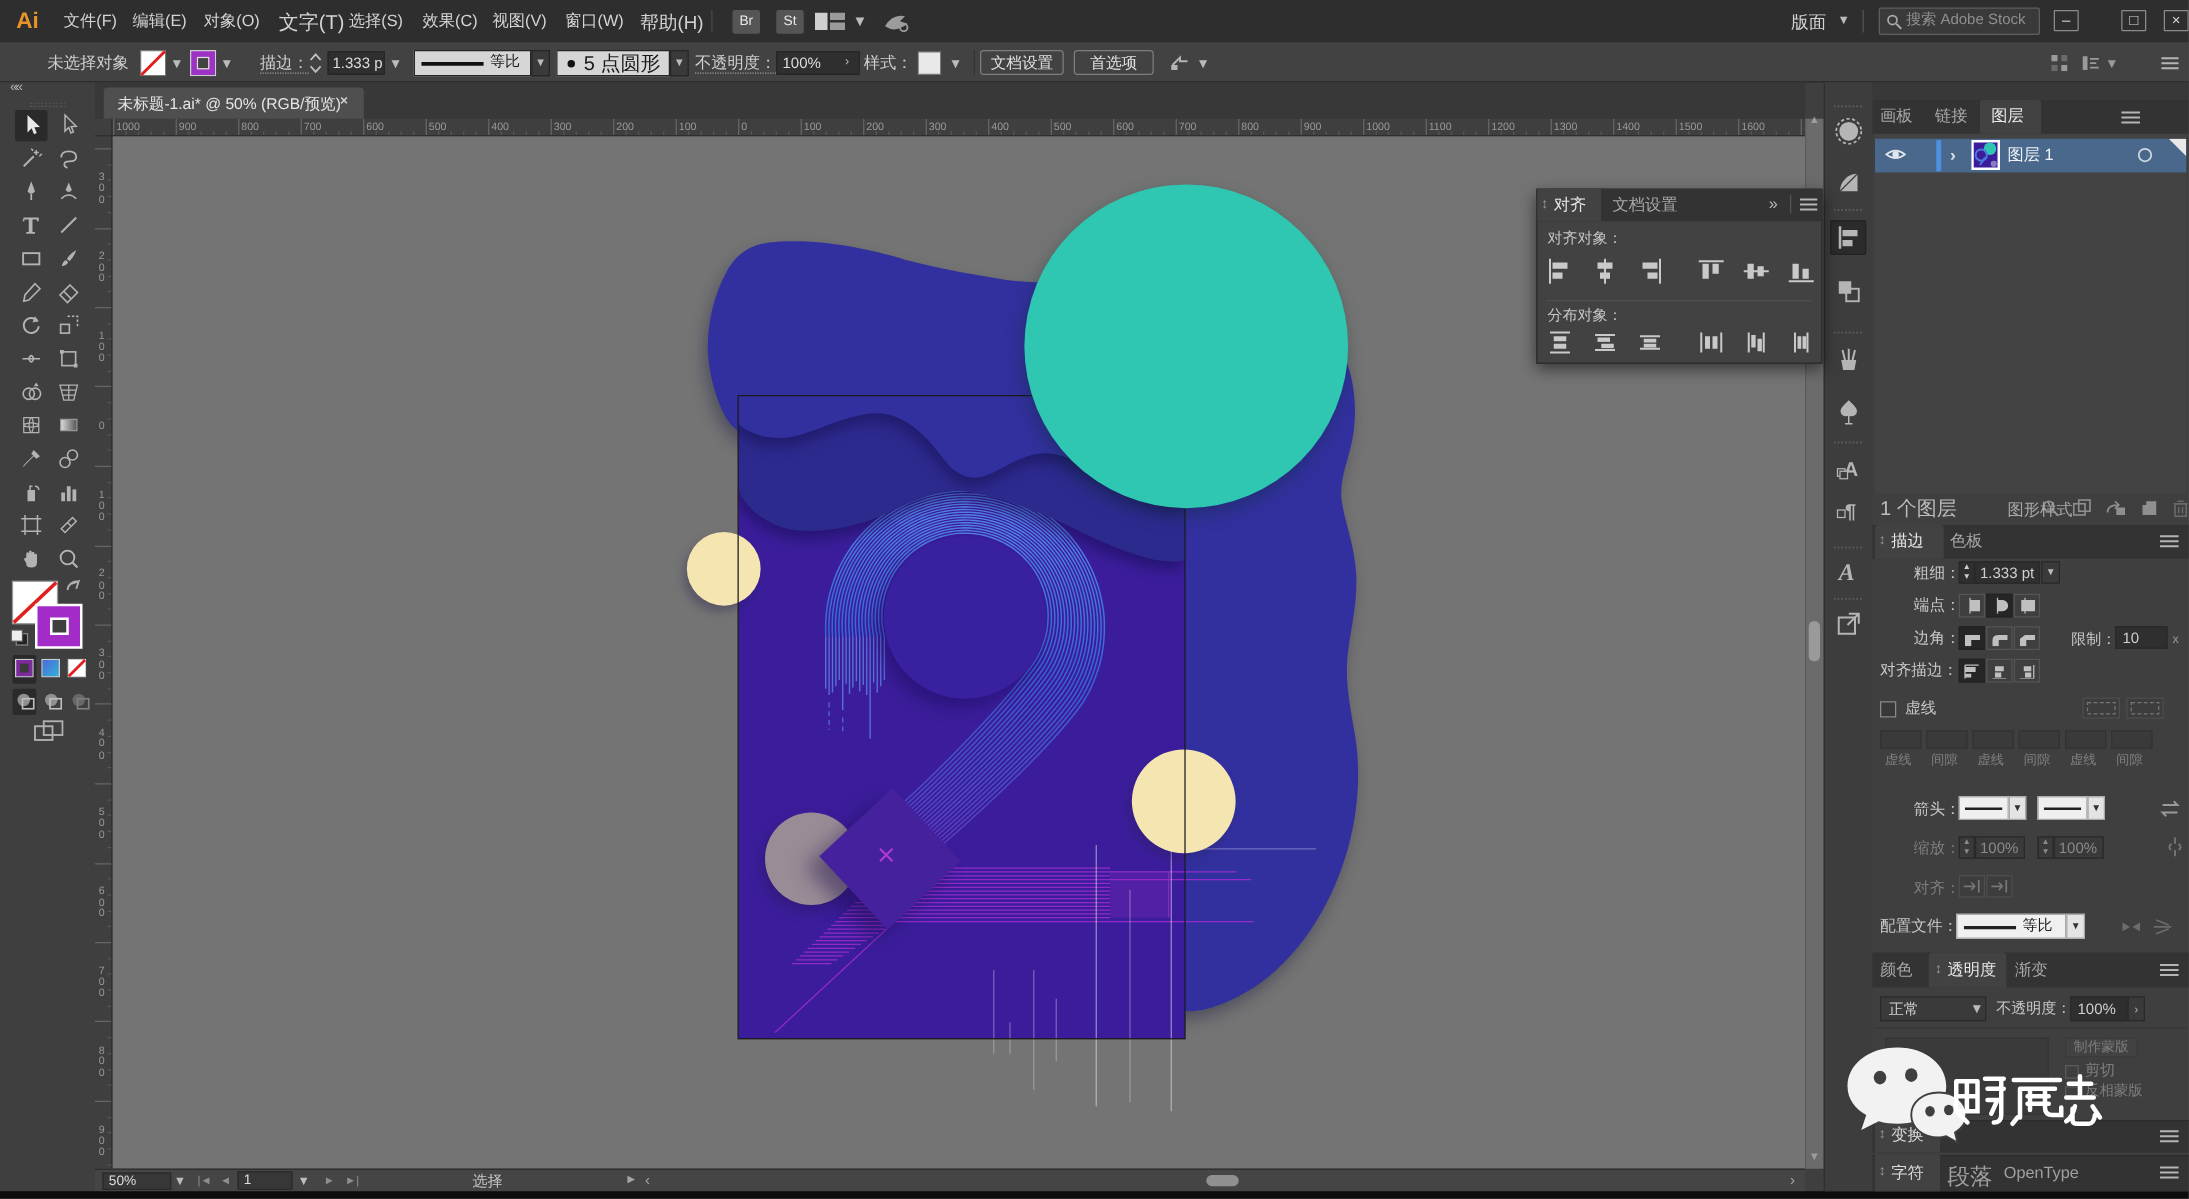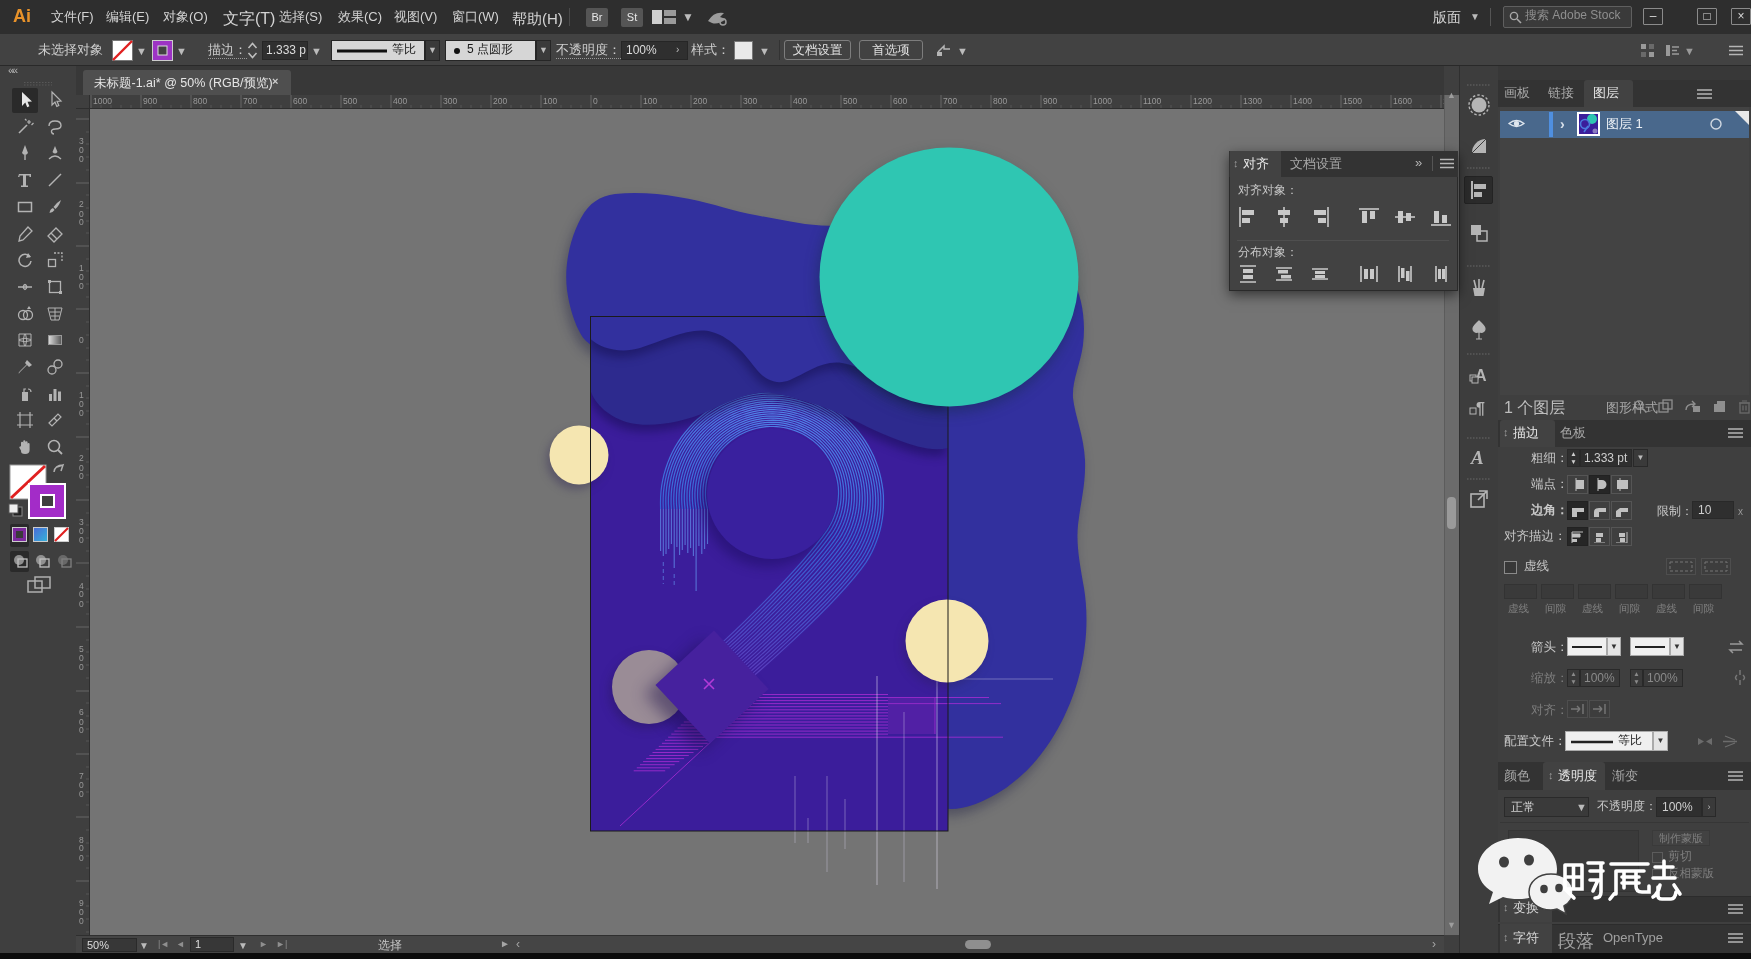--- a/index.html
+++ b/index.html
@@ -61,21 +61,21 @@
 <div style="position:absolute;left:331px;top:40px;width:94px;height:21px;background:#d6d6d6;border:1px solid #262626;"></div>
 <svg class="ab" style="left:337px;top:49px" width="50" height="4">
     <line x1="0" y1="2" x2="50" y2="2" stroke="#111" stroke-width="3"></line>
   </svg>
 <div style="position:absolute;left:392px;top:43px;font-size:12px;color:#1a1a1a;font-weight:normal;white-space:nowrap;line-height:1.15;">等比</div>
 <div style="position:absolute;left:425px;top:40px;width:15px;height:21px;background:#3a3a3a;border:1px solid #262626;color:#bbb;font-size:9px;text-align:center;line-height:19px;">▼</div>
 <div style="position:absolute;left:445px;top:40px;width:91px;height:21px;background:#d6d6d6;border:1px solid #262626;"></div>
 <svg class="ab" style="left:453px;top:47px" width="8" height="8">
     <circle cx="4" cy="4" r="3" fill="#111"></circle>
   </svg>
-<div style="position:absolute;left:467px;top:43px;font-size:12px;color:#1a1a1a;font-weight:normal;white-space:nowrap;line-height:1.15;text-align:right;">5 点圆形</div>
+<div style="position:absolute;left:467px;top:43px;font-size:16px;color:#1a1a1a;font-weight:normal;white-space:nowrap;line-height:1.15;text-align:right;">5 点圆形</div>
 <div style="position:absolute;left:536px;top:40px;width:15px;height:21px;background:#3a3a3a;border:1px solid #262626;color:#bbb;font-size:9px;text-align:center;line-height:19px;">▼</div>
 <div style="position:absolute;left:556px;top:43px;font-size:13px;color:#cfcfcf;font-weight:normal;white-space:nowrap;line-height:1.15;border-bottom:1px dotted #9a9a9a;">不透明度：</div>
 <div style="position:absolute;left:621px;top:41px;width:67px;height:19px;background:#2f2f2f;border:1px solid #262626;color:#ddd;font-size:12px;line-height:17px;padding-left:4px;">100%</div>
 <div style="position:absolute;left:676px;top:44px;font-size:10px;color:#bbb;font-weight:normal;white-space:nowrap;line-height:1.15;">›</div>
 <div style="position:absolute;left:691px;top:43px;font-size:13px;color:#cfcfcf;font-weight:normal;white-space:nowrap;line-height:1.15;">样式：</div>
 <svg class="ab" style="left:734px;top:41px" width="19" height="19">
     <rect x="0.5" y="0.5" width="18" height="18" fill="#e9e9e9" stroke="#777"></rect>
   </svg>
 <div style="position:absolute;left:759px;top:45px;font-size:11px;color:#bbb;font-weight:normal;white-space:nowrap;line-height:1.15;">▼</div>
 <div style="position:absolute;left:779px;top:40px;width:1px;height:20px;background:#333;"></div>
@@ -810,21 +810,21 @@
 <div style="position:absolute;left:1589px;top:475px;width:21px;height:19px;background:#262626;border:1px solid #222;"></div>
 <svg class="ab" style="left:1592px;top:478px" width="15" height="13">
     <path d="M6 2 h4 a4.5 4.5 0 0 1 0 9 h-4 Z" fill="#c0c0c0"></path>
     <line x1="6" y1="0" x2="6" y2="13" stroke="#c0c0c0"></line>
   </svg>
 <div style="position:absolute;left:1611px;top:475px;width:21px;height:19px;background:#3f3f3f;border:1px solid #555;"></div>
 <svg class="ab" style="left:1614px;top:478px" width="15" height="13">
     <rect x="3" y="2" width="11" height="9" fill="#c0c0c0"></rect>
     <line x1="6" y1="0" x2="6" y2="13" stroke="#c0c0c0"></line>
   </svg>
-<div style="position:absolute;left:1531px;top:503px;font-size:12.5px;color:#c8c8c8;font-weight:bold;white-space:nowrap;line-height:1.15;">边角：</div>
+<div style="position:absolute;left:1531px;top:503px;font-size:12.5px;color:#c8c8c8;font-weight:normal;white-space:nowrap;line-height:1.15;">边角：</div>
 <div style="position:absolute;left:1567px;top:501px;width:21px;height:19px;background:#262626;border:1px solid #222;"></div>
 <svg class="ab" style="left:1570px;top:504px" width="15" height="13">
     <path d="M2 13 V4 H14 V8 H7 V13 Z" fill="#c0c0c0"></path>
   </svg>
 <div style="position:absolute;left:1589px;top:501px;width:21px;height:19px;background:#3f3f3f;border:1px solid #555;"></div>
 <svg class="ab" style="left:1592px;top:504px" width="15" height="13">
     <path d="M2 13 V8 Q2 4 7 4 H14 V8 H7 V13 Z" fill="#c0c0c0"></path>
   </svg>
 <div style="position:absolute;left:1611px;top:501px;width:21px;height:19px;background:#3f3f3f;border:1px solid #555;"></div>
 <svg class="ab" style="left:1614px;top:504px" width="15" height="13">

